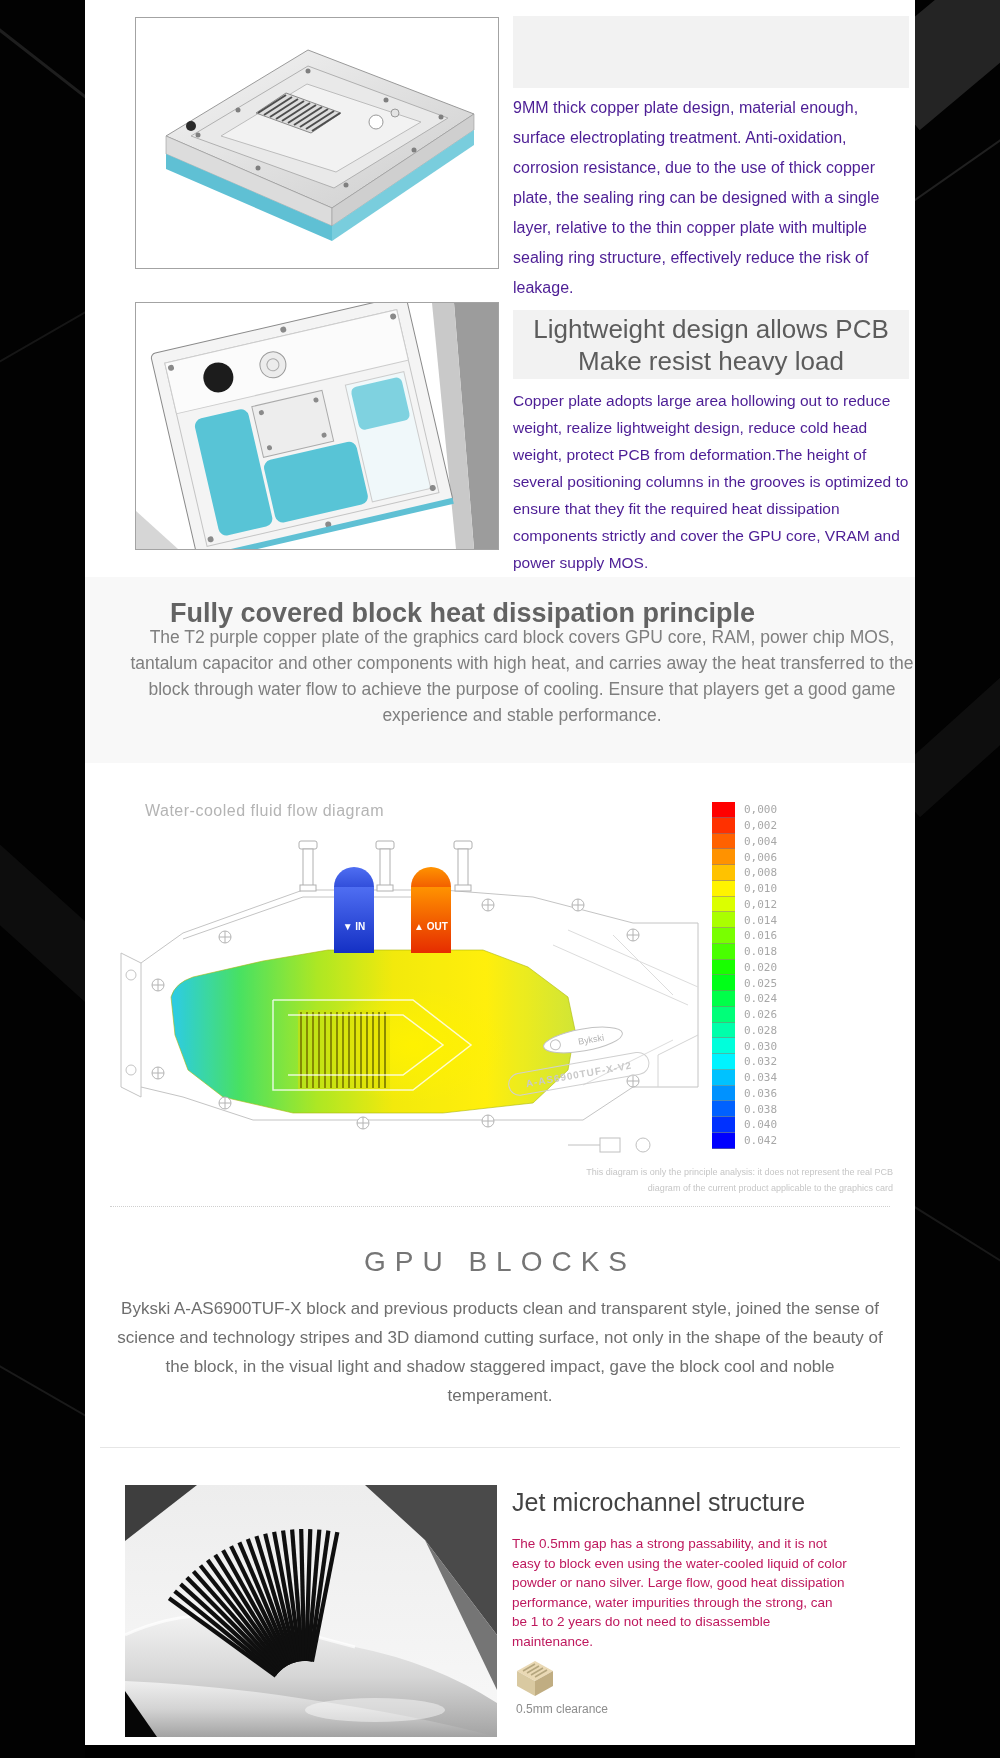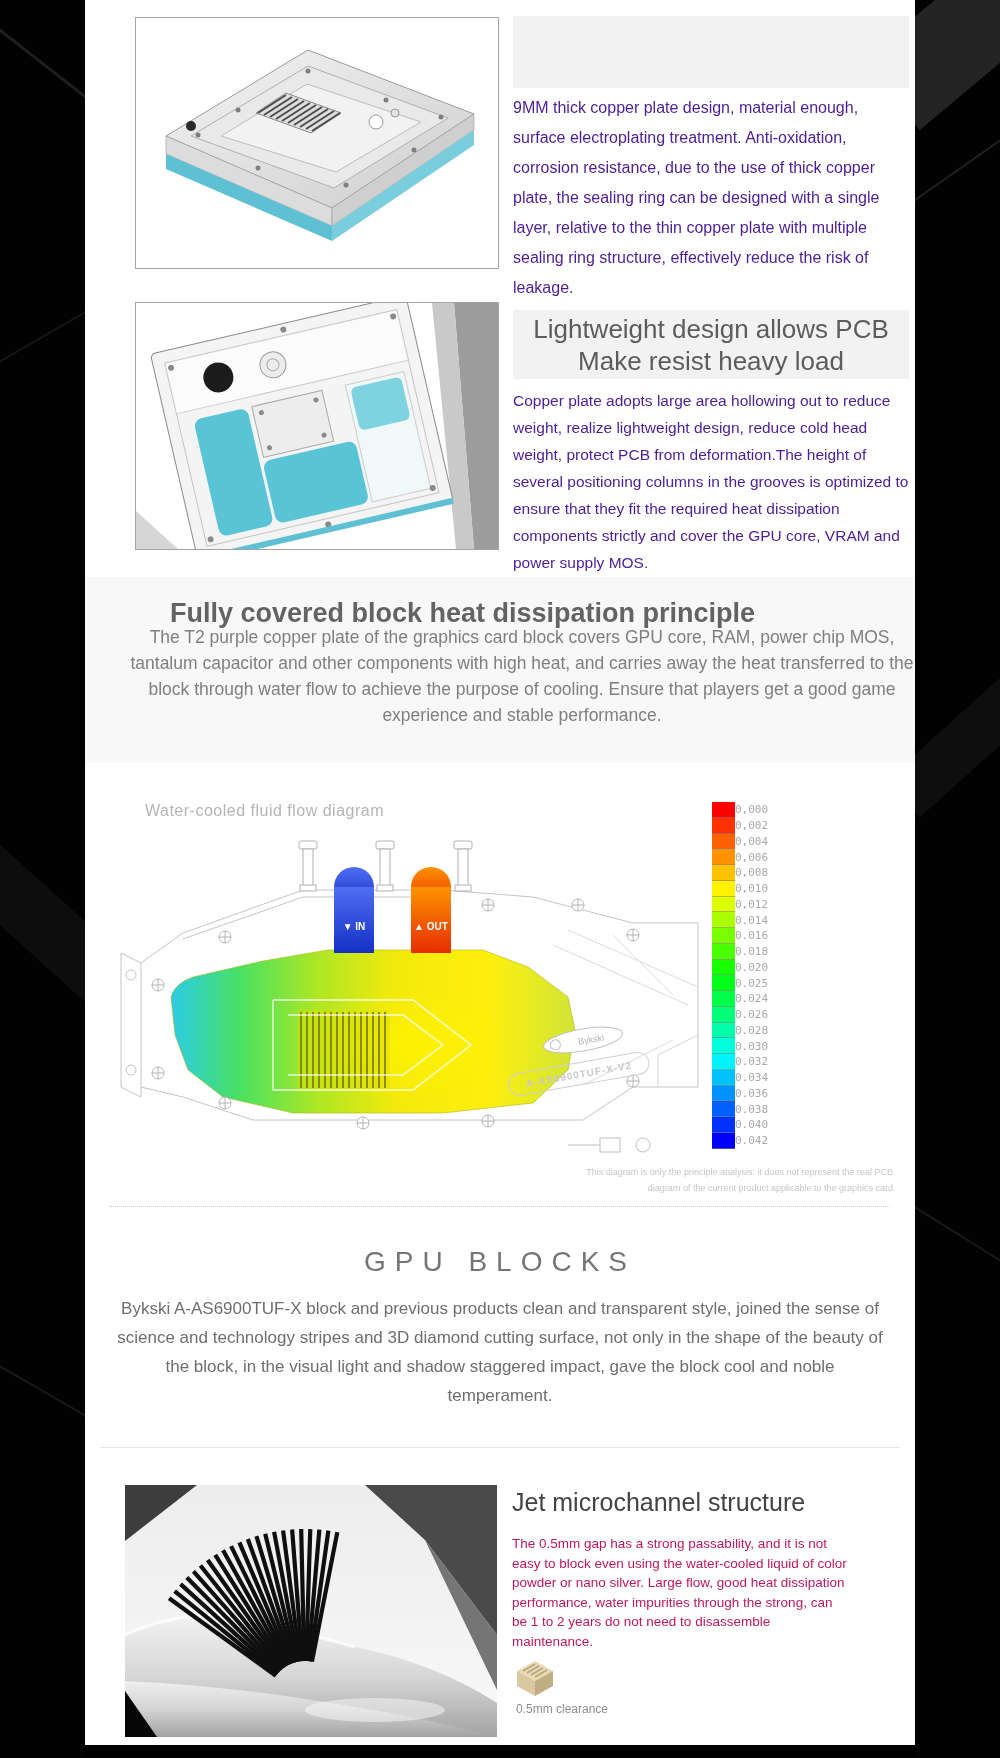--- a/index.html
+++ b/index.html
@@ -15,21 +15,21 @@
   .hbox .l1,.hbox .l2{display:block;font-size:26px;line-height:32px;font-weight:400;}
   .para{position:absolute;color:#4c1d95;font-size:15.5px;line-height:27px;text-align:left;}
   .band{position:absolute;left:0;width:830px;background:#f8f8f8;}
   .bigtitle{position:absolute;left:0;width:755px;text-align:center;font-weight:bold;
             color:#636363;font-size:27px;}
   .centerpara{position:absolute;text-align:center;color:#7f7f7f;font-size:17.5px;line-height:26px;}
   .diagram-caption{position:absolute;color:#b4b4b4;font-size:16px;letter-spacing:.5px;}
   .legend{position:absolute;display:flex;flex-direction:column;}
   .legend .row{display:flex;align-items:center;height:15.75px;}
   .legend .cell{width:23px;height:15.75px;box-sizing:border-box;border-bottom:1px solid rgba(130,130,130,.55);}
-  .legend .lab{font-size:11px;color:#a8a8a8;font-family:"DejaVu Sans Mono","Liberation Mono",monospace;}
+  .legend .lab{font-size:11px;color:#a8a8a8;padding-left:9px;font-family:"DejaVu Sans Mono","Liberation Mono",monospace;}
   .disclaimer{position:absolute;text-align:right;font-size:9px;line-height:16px;color:#c6c6c6;}
   .dotline{position:absolute;border-top:1px dotted #cfcfcf;}
   .thinline{position:absolute;border-top:1px solid #e6e6e6;}
   .gputitle{position:absolute;left:0;width:830px;text-align:center;color:#757575;
             font-size:28px;letter-spacing:9px;font-weight:400;}
   .gpupara{position:absolute;text-align:center;color:#6e6e6e;font-size:17px;line-height:29px;}
   .jettitle{position:absolute;color:#434343;font-size:25px;font-weight:400;}
   .jetpara{position:absolute;color:#be185d;font-size:13.5px;line-height:19.5px;}
   .iconcap{position:absolute;color:#8d8d8d;font-size:12px;}
   svg text{font-family:"Liberation Sans","DejaVu Sans",sans-serif;}

